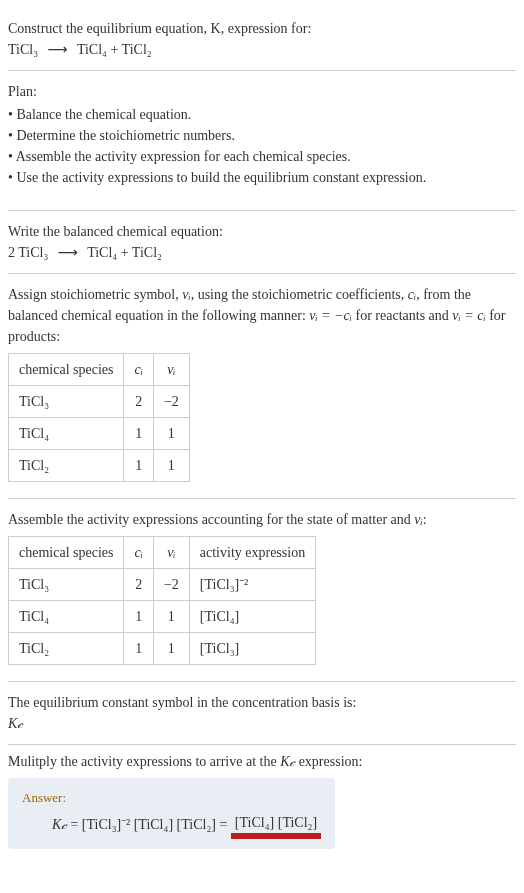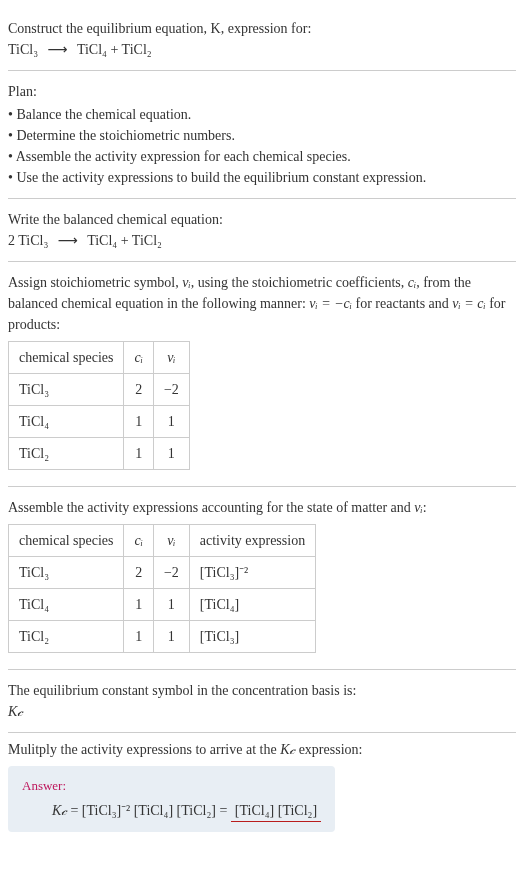--- a/index.html
+++ b/index.html
@@ -44,48 +44,48 @@
     }
     .answer-box {
       background: #e8eef4;
       border-radius: 4px;
       padding: 10px 14px;
       margin-top: 6px;
       display: inline-block;
     }
     .answer-box .label {
       font-size: 13px;
-      color: #be185d;
+      color: #a16207;
       margin-bottom: 4px;
     }
     .formula {
       font-family: Georgia, serif;
       white-space: nowrap;
     }
     .frac {
       display: inline-block;
       vertical-align: middle;
       text-align: center;
     }
     .frac .num {
       display: block;
-      border-bottom: 1px solid #b91c1c;
+      border-bottom: 6px solid #b91c1c;
       padding: 0 4px;
     }
     .frac .den {
       display: block;
       padding: 0 4px;
     }
     .arrow {
       padding: 0 6px;
     }
     ul.plan {
       list-style: none;
       padding: 0;
-      margin: 2px 0 0 0;
+      margin: 2px 0 12px 0;
     }
     ul.plan li::before {
       content: "• ";
     }
   </style>
 </head>
 <body>
 
 <div class="section">
   <div>

